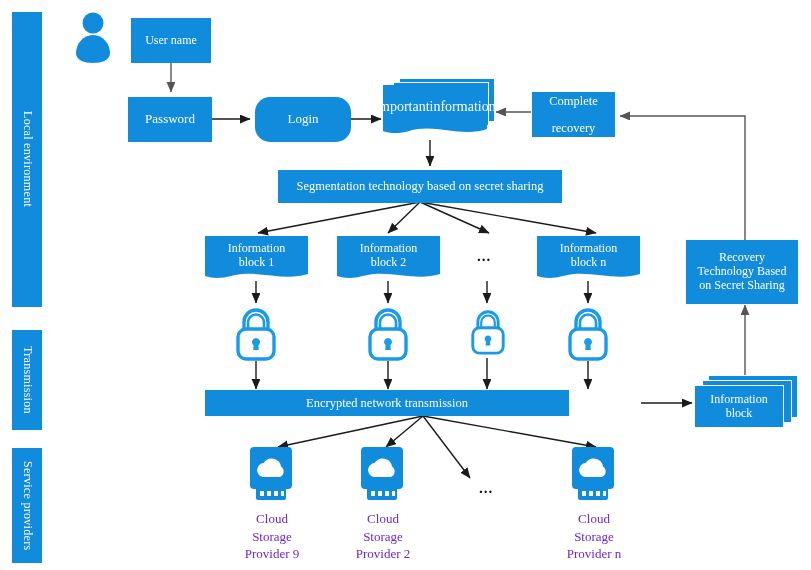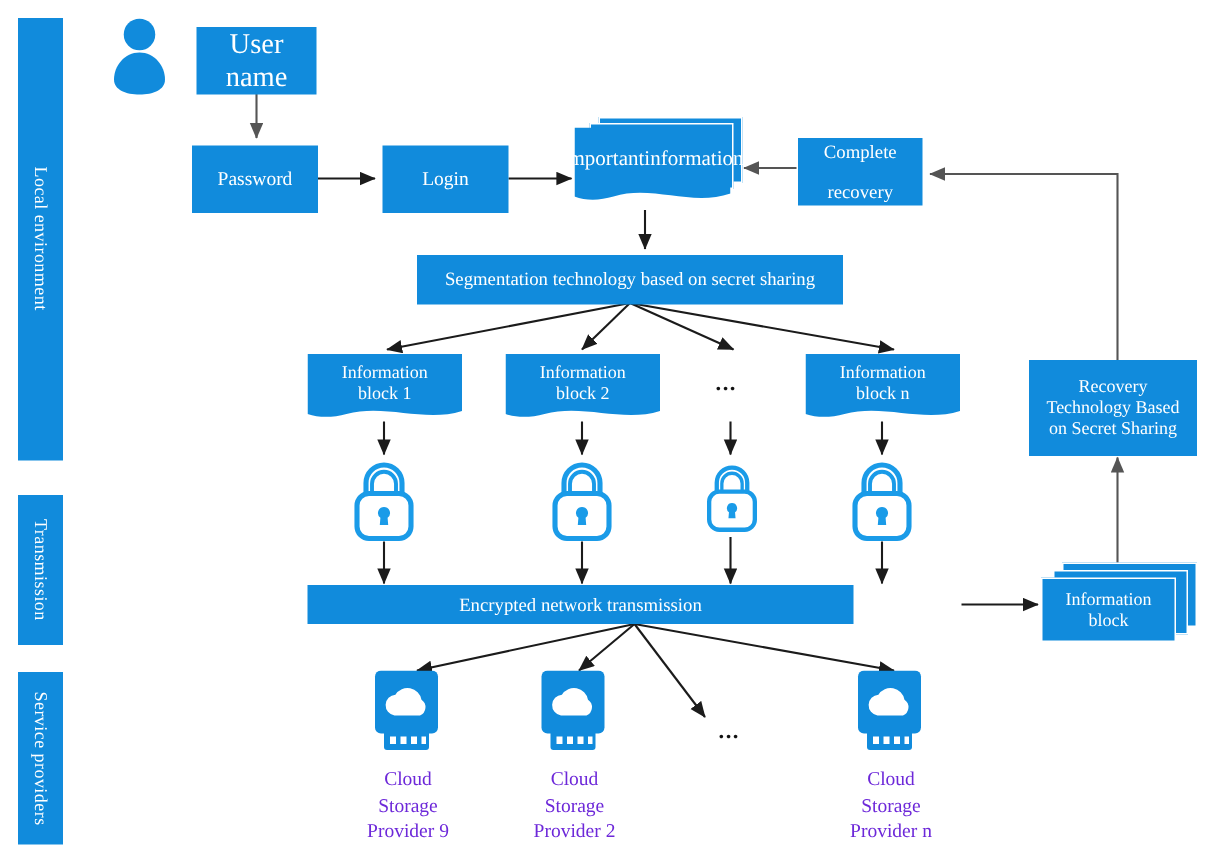--- a/index.html
+++ b/index.html
@@ -82,29 +82,29 @@
   </div>
   <div class="sidebar" style="left:12px;top:448px;width:30px;height:115px;">
     <span>Service providers</span>
   </div>
 
   <svg style="left:70px;top:10px;width:52px;height:58px;position:absolute;" viewBox="0 0 52 58">
     <circle cx="23" cy="13" r="10.5" fill="#118BDC"></circle>
     <path d="M23,25 C33,25 40,34 40,43 C40,50 32,53 23,53 C14,53 6,50 6,43 C6,34 13,25 23,25 Z" fill="#118BDC"></path>
   </svg>
 
-  <div class="node blue" style="left:131px;top:18px;width:80px;height:45px;font-size:19px;">
+  <div class="node blue" style="left:131px;top:18px;width:80px;height:45px;font-size:12px;">
     <span>User name</span>
   </div>
 
   <div class="node blue" style="left:128px;top:97px;width:84px;height:45px;font-size:13px;">
     <span>Password</span>
   </div>
 
-  <div class="node blue" style="left:255px;top:97px;width:84px;height:45px;font-size:13px;">
+  <div class="node blue" style="left:255px;top:97px;width:96px;height:45px;font-size:13px;border-radius:15px;">
     <span>Login</span>
   </div>
 
   <div style="position:absolute;left:383px;top:78px;width:112px;height:60px;">
     <div class="stacklayer" style="left:16px;top:0px;width:96px;height:44px;"></div>
     <div class="stacklayer" style="left:10px;top:4px;width:96px;height:44px;"></div>
     <svg style="position:absolute;left:0;top:7px;width:104px;height:53px;" viewBox="0 0 104 53">
       <path d="M0,0 H104 V44 C78,53 52,38 26,46 C17,48.6 8,49 0,46 Z" fill="#118BDC"></path>
     </svg>
     <div class="node" style="left:0px;top:7px;width:104px;height:44px;font-size:14px;flex-direction:row;text-align:center;">

